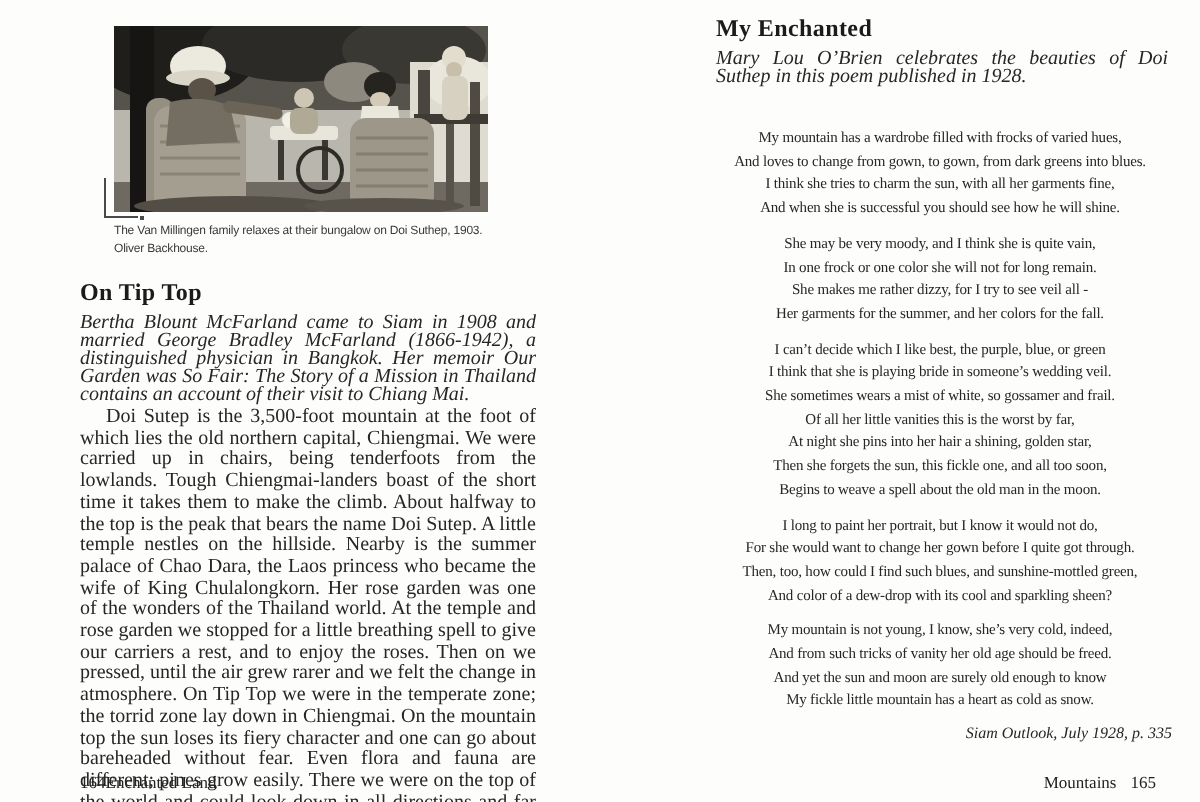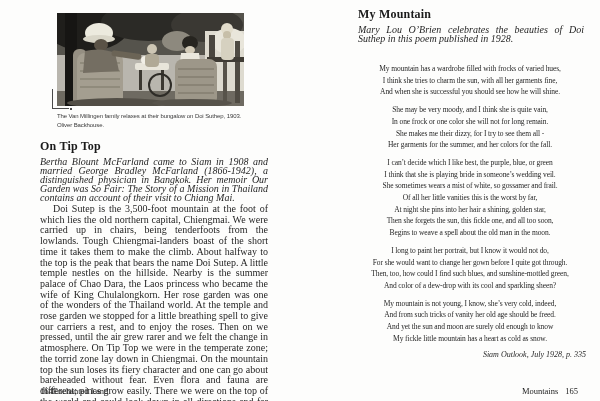--- a/index.html
+++ b/index.html
@@ -156,32 +156,33 @@
     <div class="attribution">McFarland: Our Garden was So Fair, pp. 89-90</div>
   </div>
 
   <div class="footer-left">
     <span class="pg">164</span><span>Enchanted Land</span>
   </div>
 </div>
 
 <div>
   <div class="right-col">
-    <h2 class="section-heading">My Mountain</h2>
+    <h2 class="section-heading">My Enchanted</h2>
     <p class="intro">Mary Lou O’Brien celebrates the beauties of Doi Suthep in this poem published in 1928.</p>
     <div class="poem">
         <div class="stanza">
           <div class="poem-line">My mountain has a wardrobe filled with frocks of varied hues,</div>
+          <div class="poem-line">And loves to change from gown, to gown, from dark greens into blues.</div>
           <div class="poem-line">I think she tries to charm the sun, with all her garments fine,</div>
           <div class="poem-line">And when she is successful you should see how he will shine.</div>
         </div>
         <div class="stanza">
           <div class="poem-line">She may be very moody, and I think she is quite vain,</div>
           <div class="poem-line">In one frock or one color she will not for long remain.</div>
-          <div class="poem-line">She makes me their dizzy, for I try to see them all -</div>
+          <div class="poem-line">She makes me rather dizzy, for I try to see veil all -</div>
           <div class="poem-line">Her garments for the summer, and her colors for the fall.</div>
         </div>
         <div class="stanza">
           <div class="poem-line">I can’t decide which I like best, the purple, blue, or green</div>
           <div class="poem-line">I think that she is playing bride in someone’s wedding veil.</div>
           <div class="poem-line">She sometimes wears a mist of white, so gossamer and frail.</div>
           <div class="poem-line">Of all her little vanities this is the worst by far,</div>
           <div class="poem-line">At night she pins into her hair a shining, golden star,</div>
           <div class="poem-line">Then she forgets the sun, this fickle one, and all too soon,</div>
           <div class="poem-line">Begins to weave a spell about the old man in the moon.</div>

